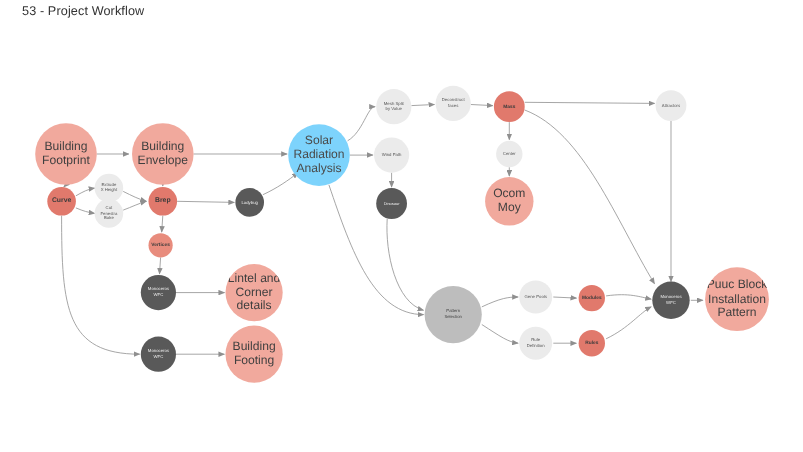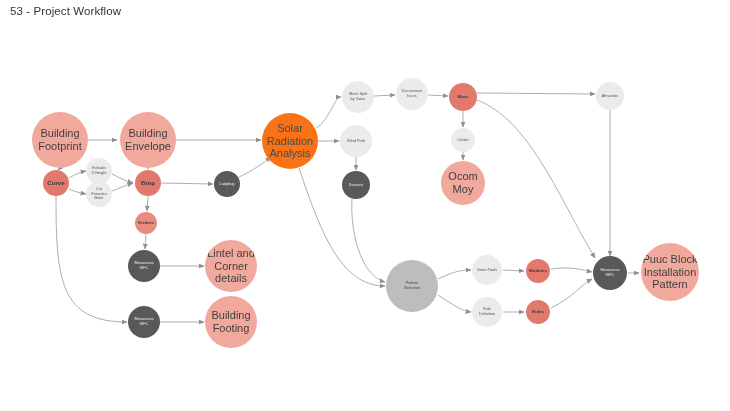--- a/index.html
+++ b/index.html
@@ -10,21 +10,21 @@
   body {
     width: 730px;
     height: 411px;
     position: relative;
     overflow: hidden;
     font-family: "Liberation Sans", sans-serif;
     color: #3a3a3a;
   }
   #page-title {
     position: absolute;
-    left: 10px;
+    left: 20px;
     top: 5px;
     font-size: 11.5px;
     color: #333333;
     letter-spacing: 0.1px;
     white-space: nowrap;
     text-align: right;
   }
   #canvas {
     position: absolute;
     left: 0;
@@ -78,21 +78,21 @@
   .tier-tiny {
     font-size: 3.6px;
     font-weight: 400;
   }
   
   .c-salmon { background: #f1a99d; color: #3f3f3f; }
   .c-salmon-deep { background: #e1796c; color: #3b3b3b; }
   .c-salmon-mid { background: #e88c7d; color: #3b3b3b; }
   .c-dark { background: #595959; color: #ededed; }
   .c-gray-light { background: #ebebeb; color: #555555; }
-  .c-gray-mid { background: #f97316; color: #4a4a4a; }
+  .c-gray-mid { background: #7dd3fc; color: #4a4a4a; }
   .c-gray-dark { background: #bdbdbd; color: #3f3f3f; }
 </style>
 </head>
 <body>
 
 <div id="page-title">53 - Project Workflow</div>
 
 <div id="canvas">
   <svg id="edge-layer" viewBox="0 0 730 411">
     <defs>

